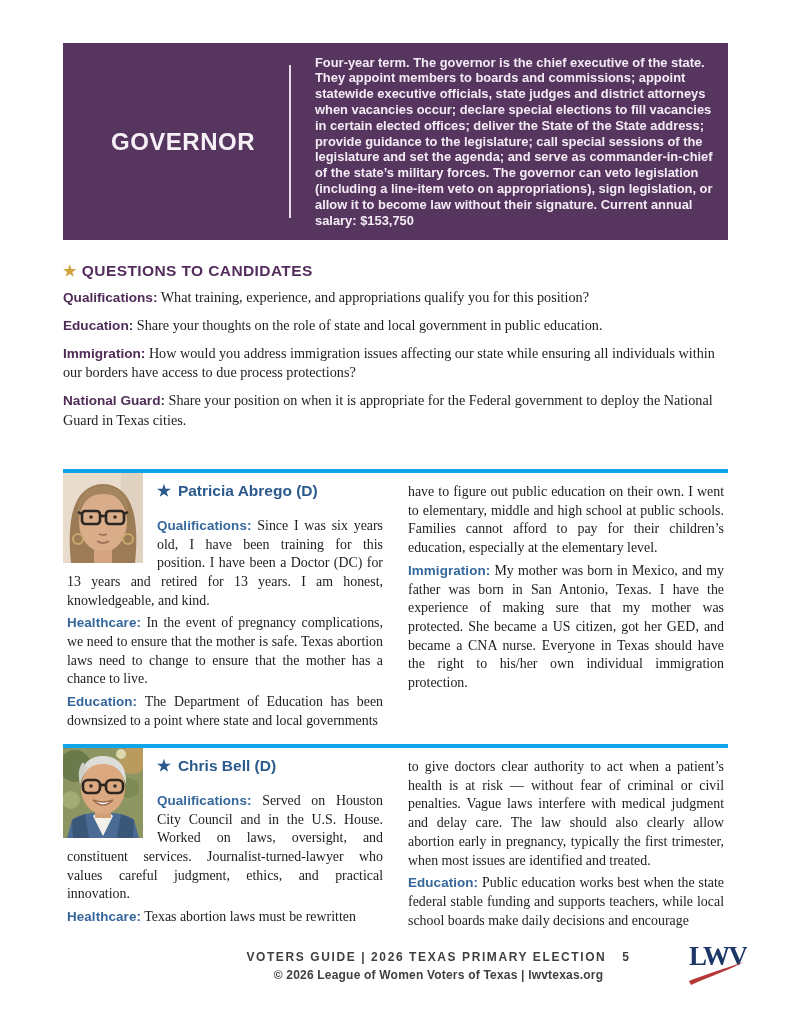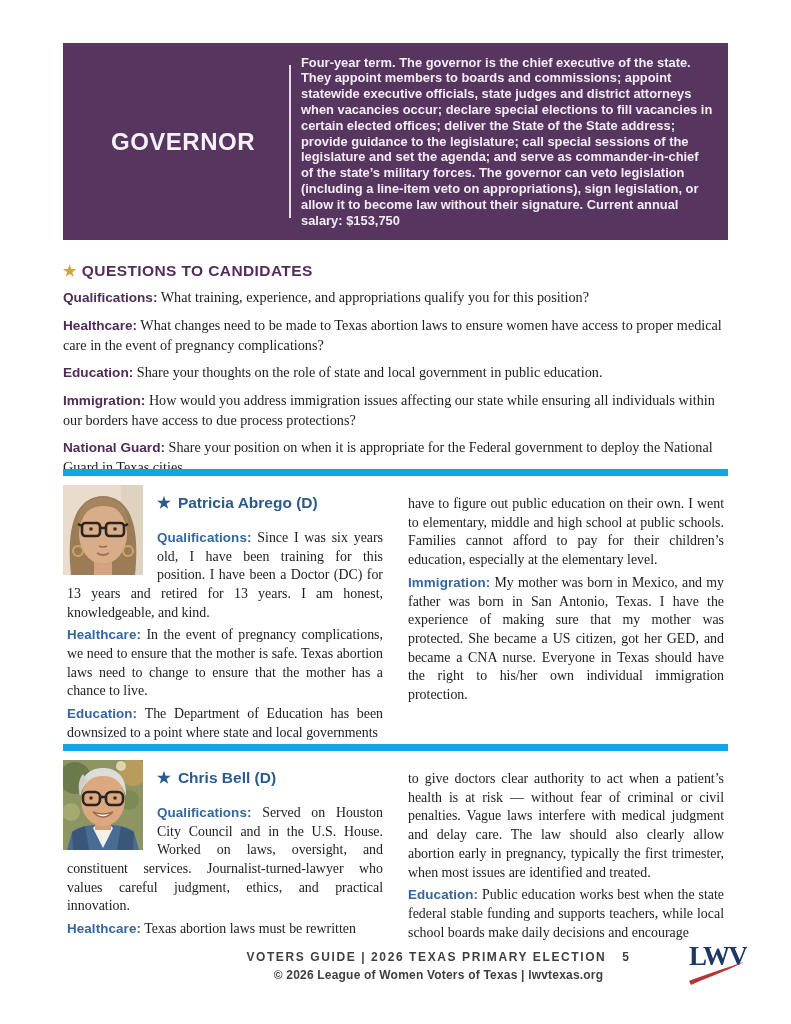--- a/index.html
+++ b/index.html
@@ -22,42 +22,42 @@
   }
   .header-title {
     width: 212px; text-align: center;
     color: #f7f0f7; font-size: 24px; font-weight: bold; letter-spacing: 0.5px;
   }
   .header-divider {
     width: 2px; align-self: stretch; margin: 6px 0;
     background: #e8dcea;
   }
   .header-desc {
-    flex: 1; padding-left: 10px; padding-right: 2px;
+    flex: 1; padding-left: 24px; padding-right: 2px;
     color: #f4ecf5; font-size: 12.9px; font-weight: bold; line-height: 1.225;
   }
 
   
   .questions { position: absolute; left: 63px; top: 262px; width: 665px; }
   .q-heading { font-size: 15.5px; font-weight: bold; color: #542c5c; letter-spacing: 0.4px; }
   .q-star { color: #cfa43c; margin-right: 5px; font-size: 15px; }
   .question {
     font-family: "Liberation Serif", serif;
     font-size: 14.2px; line-height: 1.38; color: #1c1c1c;
     margin: 8px 0 0 0;
   }
   .q-label {
     font-family: "Liberation Sans", sans-serif;
     font-weight: bold; font-size: 13.6px; color: #4f2b57;
   }
 
   
   .candidate-card {
     position: absolute; left: 63px; width: 665px;
-    border-top: 7px solid #0ea5e9; padding-top: 9px;
+    border-top: 4px solid #0ea5e9; 
     display: flex; gap: 17px;
   }
   .card-abrego { top: 469px; height: 255px; }
   .card-bell   { top: 744px; height: 190px; }
   .col {
     flex: 1; min-width: 0;
     font-family: "Liberation Serif", serif;
     font-size: 13.9px; line-height: 1.345; color: #1c1c1c;
     text-align: justify; hyphens: auto;
   }
@@ -101,24 +101,20 @@
     <div class="header-desc">Four-year term. The governor is the chief executive of the state. They appoint members to boards and commissions; appoint statewide executive officials, state judges and district attorneys when vacancies occur; declare special elections to fill vacancies in certain elected offices; deliver the State of the State address; provide guidance to the legislature; call special sessions of the legislature and set the agenda; and serve as commander-in-chief of the state’s military forces. The governor can veto legislation (including a line-item veto on appropriations), sign legislation, or allow it to become law without their signature. Current annual salary: $153,750</div>
   </div>
 
   <div class="questions">
     <div class="q-heading">
       <span class="q-star">★</span><span>QUESTIONS TO CANDIDATES</span>
     </div>
     <p class="question">
       <span class="q-label">Qualifications:</span>
       <span>What training, experience, and appropriations qualify you for this position?</span>
-    </p>
-    <p class="question">
-      <span class="q-label">Healthcare:</span>
-      <span>What changes need to be made to Texas abortion laws to ensure women have access to proper medical care in the event of pregnancy complications?</span>
     </p>
     <p class="question">
       <span class="q-label">Education:</span>
       <span>Share your thoughts on the role of state and local government in public education.</span>
     </p>
     <p class="question">
       <span class="q-label">Immigration:</span>
       <span>How would you address immigration issues affecting our state while ensuring all individuals within our borders have access to due process protections?</span>
     </p>
     <p class="question">

